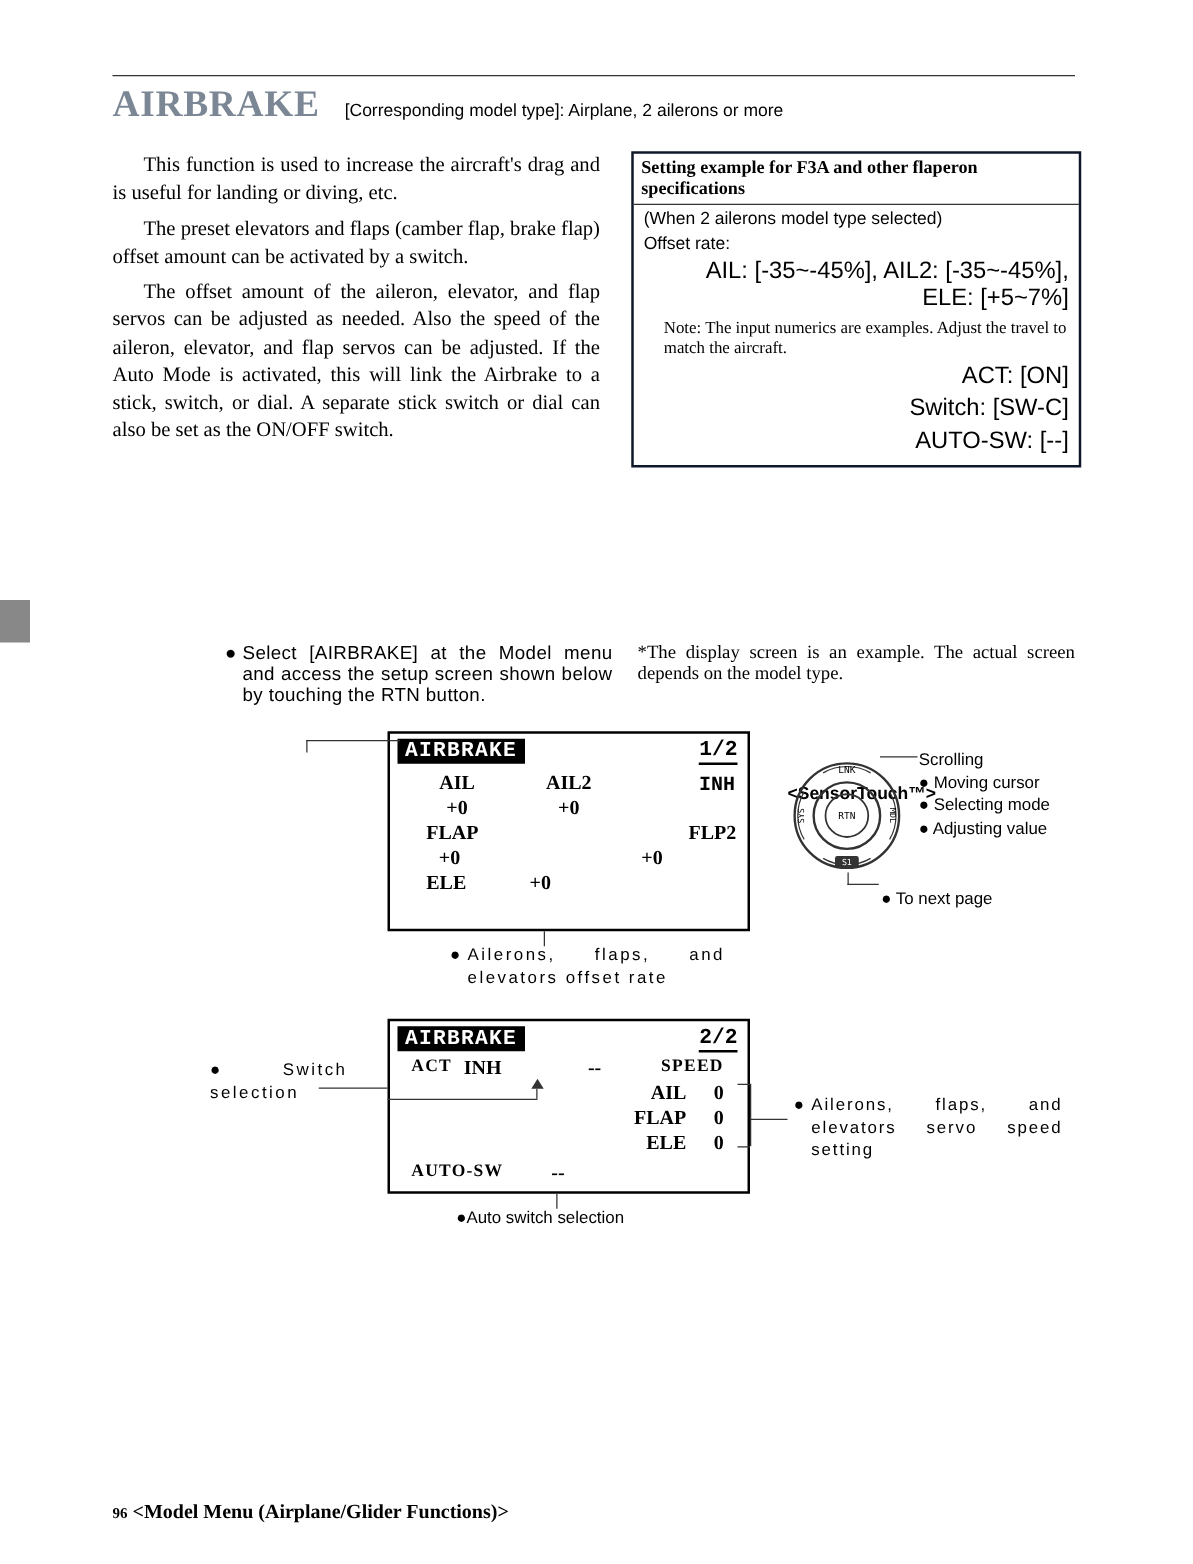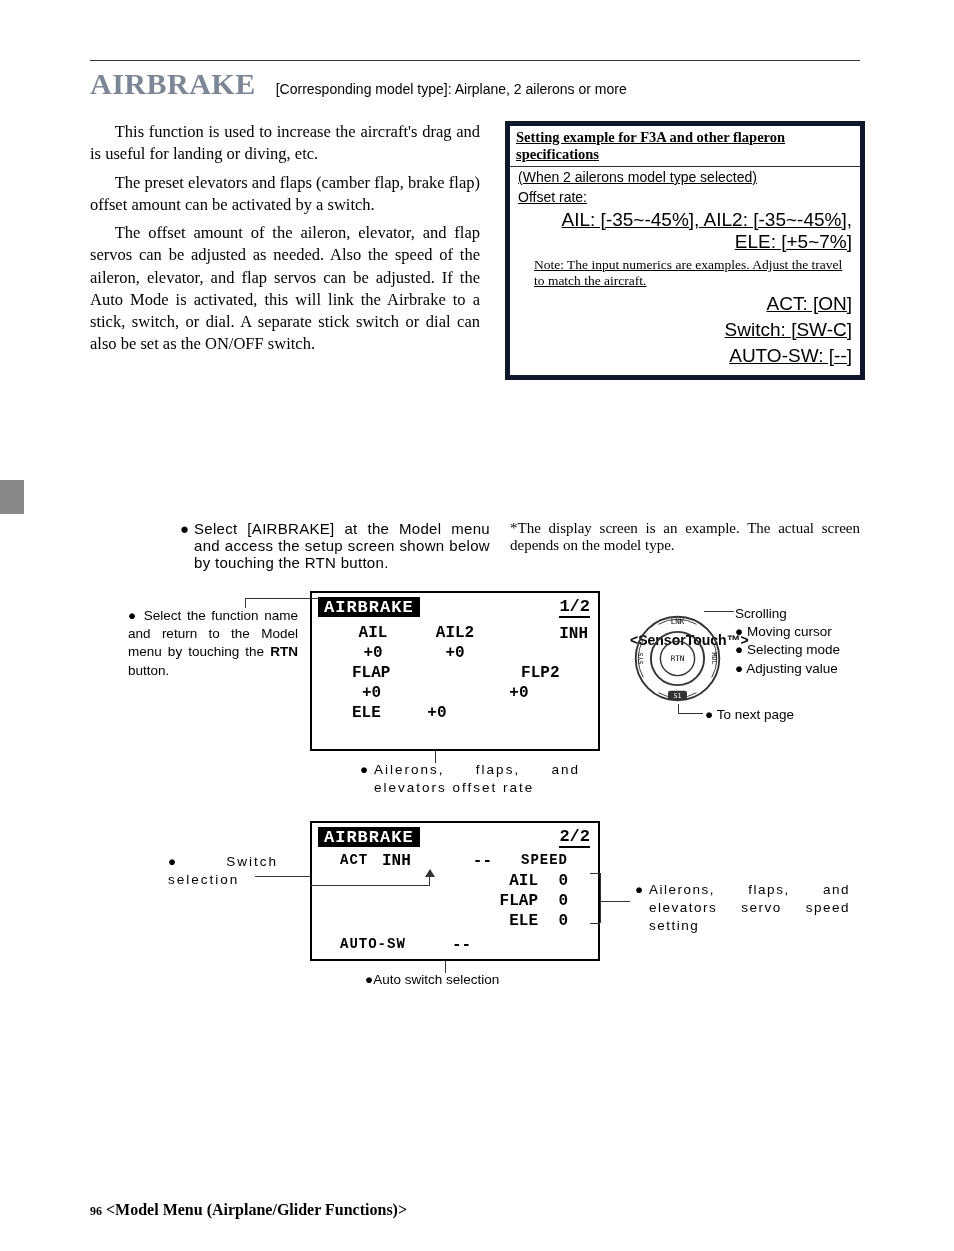--- a/index.html
+++ b/index.html
@@ -56,24 +56,23 @@
   }
   .para {
     font-family: "Times New Roman", Times, serif;
     font-size: 16.5px;
     text-align: justify;
     text-indent: 1.5em;
     margin-bottom: 6px;
     line-height: 1.35;
   }
   .example-box {
-    border: 5px solid #0f172a;
+    border: 2px solid #0f172a;
     font-size: 14px;
     padding-bottom: 6px;
-    text-decoration: underline;
   }
   .example-header {
     font-family: "Times New Roman", Times, serif;
     font-weight: bold;
     border-bottom: 1px solid #333;
     padding: 3px 6px;
     font-size: 14.5px;
   }
   .example-line { padding: 2px 8px; font-size: 14px; }
   .example-indent { padding: 2px 8px 2px 24px; font-size: 19px; text-align: right; }
@@ -129,21 +128,21 @@
     font-size: 17px;
     margin: 4px 0 0 6px;
   }
   .lcd-page {
     position: absolute;
     right: 8px;
     top: 4px;
     font-size: 17px;
     border-bottom: 2px solid #000;
   }
-  .lcd-row { display: flex; font-size: 16px; padding: 1px 20px; }
+  .lcd-row { display: flex; font-size: 16px; padding: 1px 9px; font-family: Liberation Serif, serif; }
   .lcd-cell { flex: 1; text-align: center; white-space: pre; }
   .lcd-status { position: absolute; right: 10px; top: 32px; font-size: 16px; }
   .lcd-small { font-size: 14px; letter-spacing: 1px; }
 
   .callout {
     position: absolute;
     font-size: 13.5px;
     line-height: 1.35;
   }
   .callout-l1 { left: 38px; top: 16px; width: 170px; text-align: justify; }
@@ -235,21 +234,21 @@
         <div class="lcd-cell"></div>
       </div>
       <div class="lcd-row">
         <div class="lcd-cell">+0</div>
         <div class="lcd-cell">+0</div>
         <div class="lcd-cell"></div>
       </div>
       <div class="lcd-row">
         <div class="lcd-cell" style="text-align:left;padding-left:20px">FLAP</div>
         <div class="lcd-cell"></div>
-        <div class="lcd-cell" style="text-align:center">FLP2</div>
+        <div class="lcd-cell" style="text-align:right">FLP2</div>
       </div>
       <div class="lcd-row">
         <div class="lcd-cell" style="text-align:left;padding-left:30px">+0</div>
         <div class="lcd-cell"></div>
         <div class="lcd-cell" style="text-align:left;padding-left:10px">+0</div>
       </div>
       <div class="lcd-row">
         <div class="lcd-cell" style="text-align:left;padding-left:20px">ELE</div>
         <div class="lcd-cell" style="text-align:left">+0</div>
         <div class="lcd-cell"></div>
@@ -280,24 +279,20 @@
         <div style="flex:1"></div>
         <div style="flex:0 0 70px;text-align:right">ELE</div>
         <div style="flex:0 0 40px;text-align:right;padding-right:10px">0</div>
       </div>
       <div class="lcd-row" style="margin-top:4px">
         <div style="flex:0 0 120px;padding-left:8px" class="lcd-small">AUTO-SW</div>
         <div style="flex:0 0 40px">--</div>
       </div>
     </div>
 
-    <div class="callout callout-l1">
-      ● <span>Select the function name and return to the Model menu by touching the</span>
-      <b>RTN</b><span> button.</span>
-    </div>
 
     <div class="line" style="left:155px;top:7px;width:1px;height:10px"></div>
     <div class="line" style="left:155px;top:7px;width:75px;height:1px"></div>
 
     <div class="callout callout-r1">
       <span class="h">&lt;SensorTouch™&gt;</span>
     </div>
     <div class="sensor-dial">
       <svg class="dial-svg" viewBox="0 0 100 100">
         <circle cx="50" cy="50" r="44" fill="none" stroke="#333" stroke-width="2"></circle>
@@ -316,21 +311,21 @@
         <text x="89" y="53" font-size="7" text-anchor="middle" font-family="monospace" transform="rotate(90 89 50)">MDL</text>
       </svg>
     </div>
     <div class="callout" style="left:645px;top:14px;font-size:13.5px">
       <span>Scrolling</span><br>
       ● <span>Moving cursor</span><br>
       ● <span>Selecting mode</span><br>
       ● <span>Adjusting value</span>
     </div>
     <div class="line" style="left:614px;top:20px;width:30px;height:1px"></div>
-    <div class="callout" style="left:615px;top:115px;font-size:13.5px">
+    <div class="callout" style="left:615px;top:125px;font-size:13.5px">
       ● <span>To next page</span>
     </div>
     <div class="line" style="left:588px;top:113px;width:1px;height:10px"></div>
     <div class="line" style="left:588px;top:122px;width:25px;height:1px"></div>
 
     <div class="callout callout-below1">
       <div class="bullet-para">
         <div class="b">●</div>
         <div class="t"><span>Ailerons, flaps, and elevators offset rate</span></div>
       </div>

